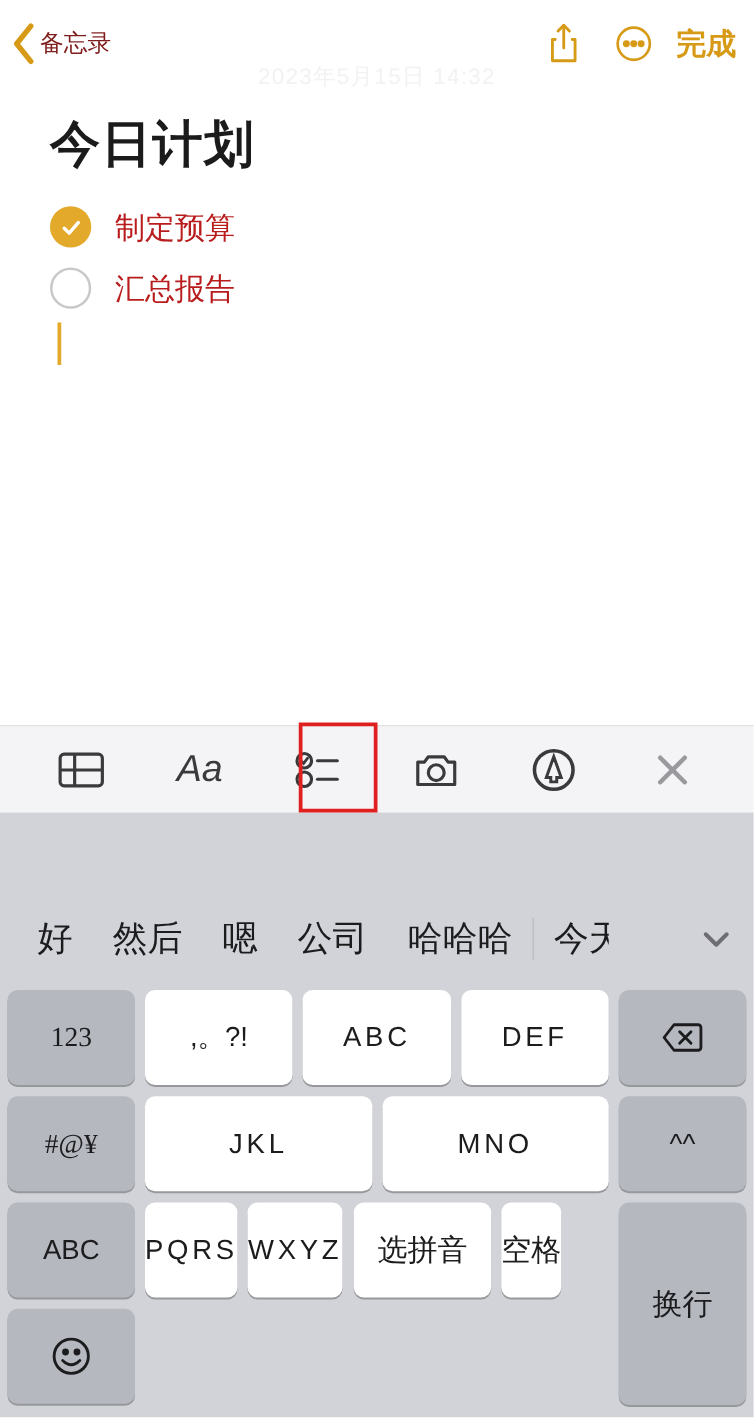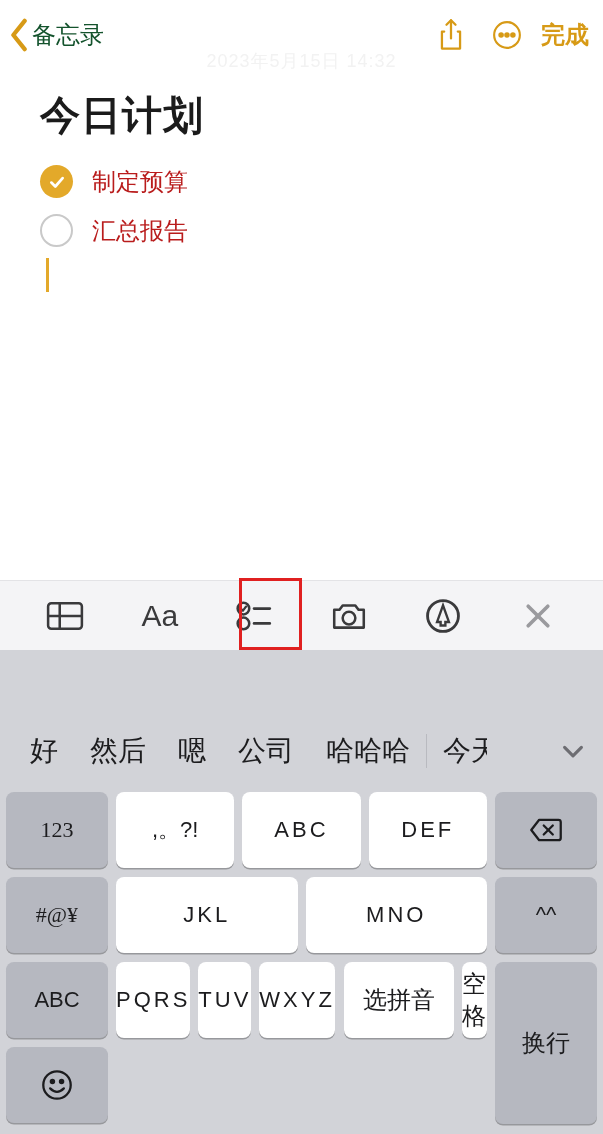--- a/index.html
+++ b/index.html
@@ -1,41 +1,41 @@
 <!DOCTYPE html>
 <html><head>
 <meta charset="utf-8">
 <style>
   * { box-sizing: border-box; margin: 0; padding: 0; -webkit-user-select:none; }
   html,body { width:603px; height:1134px; font-family: -apple-system, "Helvetica Neue", Arial, "PingFang SC", sans-serif; background:#fff; overflow:hidden;}
   .screen{ width:603px; height:1134px; display:flex; flex-direction:column; position:relative;}
   .nav{ height:70px; display:flex; align-items:center; padding:0 14px 0 8px; }
   .back{ display:flex; align-items:center; color:#d79a16; }
   .back svg{ width:22px; height:34px; }
-  .back-label{ font-size:24px; font-weight:400; margin-left:2px; color:#14532d;}
+  .back-label{ font-size:19px; font-weight:400; margin-left:2px; color:#7f1d1d;}
   .nav-spacer{ flex:1; }
   .nav-btn{ width:56px; height:50px; display:flex; align-items:center; justify-content:center; color:#d79a16; }
   .nav-btn svg{ width:30px; height:34px; overflow:visible;}
   .done{ font-size:24px; font-weight:600; color:#d79a16; margin-left:6px;}
   .timestamp{ position:absolute; top:49px; left:0; right:0; text-align:center; font-size:18px; color:#f2f2f2; letter-spacing:1px;}
   .note{ flex:1; padding: 18px 28px 0 40px;}
   .title{ font-size:40px; font-weight:700; color:#1b1b1b; letter-spacing:1px;}
   .items{ margin-top:14px;}
   .item{ display:flex; align-items:center; height:49px;}
   .check{ width:33px; height:33px; border-radius:50%; display:flex; align-items:center; justify-content:center; flex:none;}
   .check.filled{ background:#e3a92a; }
   .check.filled svg{ width:18px; height:18px; color:#fff; }
   .check.empty{ border:2px solid #c9c9c9; }
   .item-label{ font-size:24px; color:#b91c1c; margin-left:19px;}
   .cursor-row{ height:40px; position:relative; margin-top:1px;}
   .cursor{ position:absolute; left:6px; top:2px; width:3px; height:34px; background:#e3a92a;}
   .format-bar{ height:70px; background:#f4f4f6; border-top:1px solid #e3e3e6; display:flex; align-items:center; padding:0 18px;}
   .fcell{ flex:1; display:flex; align-items:center; justify-content:center; height:70px;}
   .fcell svg{ width:38px; height:38px; color:#3a3a3c;}
-  .fcell.aa{ font-size:30px; font-weight:400; color:#3a3a3c;}
+  .fcell.aa{ font-size:30px; font-weight:400; color:#3a3a3c;font-style:italic;}
   .fcell.close svg{ color:#9a9a9e; width:28px; height:28px;}
   .highlight-box{ position:absolute; border:3px solid #e02020; pointer-events:none;}
   .kbd-gap{height:66px; background:#d2d3d8;}
   .kbd{ background:#d2d3d8; padding-top:0;}
   .cand-row{ height:70px; display:flex; align-items:center; padding:0 8px 0 14px; gap:0;}
   .cand{ font-size:28px; color:#1c1c1e; padding:0 16px; white-space:nowrap;}
   .cand.cut{ overflow:hidden; max-width:60px;}
   .cand-sep{ width:1px; height:34px; background:#b9bac0; margin:0 0px;}
   .cand-expand{ margin-left:auto; width:44px; display:flex; align-items:center; justify-content:center; color:#6d6d72;}
   .cand-expand svg{width:24px;height:24px;}
@@ -198,21 +198,20 @@
               <circle cx="14" cy="14" r="12"></circle>
                 <circle cx="10" cy="11" r="1.4" fill="currentColor"></circle>
                 <circle cx="18" cy="11" r="1.4" fill="currentColor"></circle>
               <path d="M8 17 q6 6 12 0" stroke-linecap="round"></path>
             </svg>
           </div>
         </div>
         <div style="flex:1; display:flex; flex-direction:row; gap:9px;">
           <div class="krow" style="margin-bottom:0;">
             <div class="key col-key letters">PQRS</div>
-            <div class="key col-key letters">TUV</div>
             <div class="key col-key letters">WXYZ</div>
           </div>
           <div class="krow row-bottom" style="margin-bottom:0;">
             <div class="key" style="flex:0 0 110px;">选拼音</div>
             <div class="key" style="flex:1;">空格</div>
           </div>
         </div>
         <div style="width:102px; flex:none;">
           <div class="key gray double-h enter-key">换行</div>
         </div>

